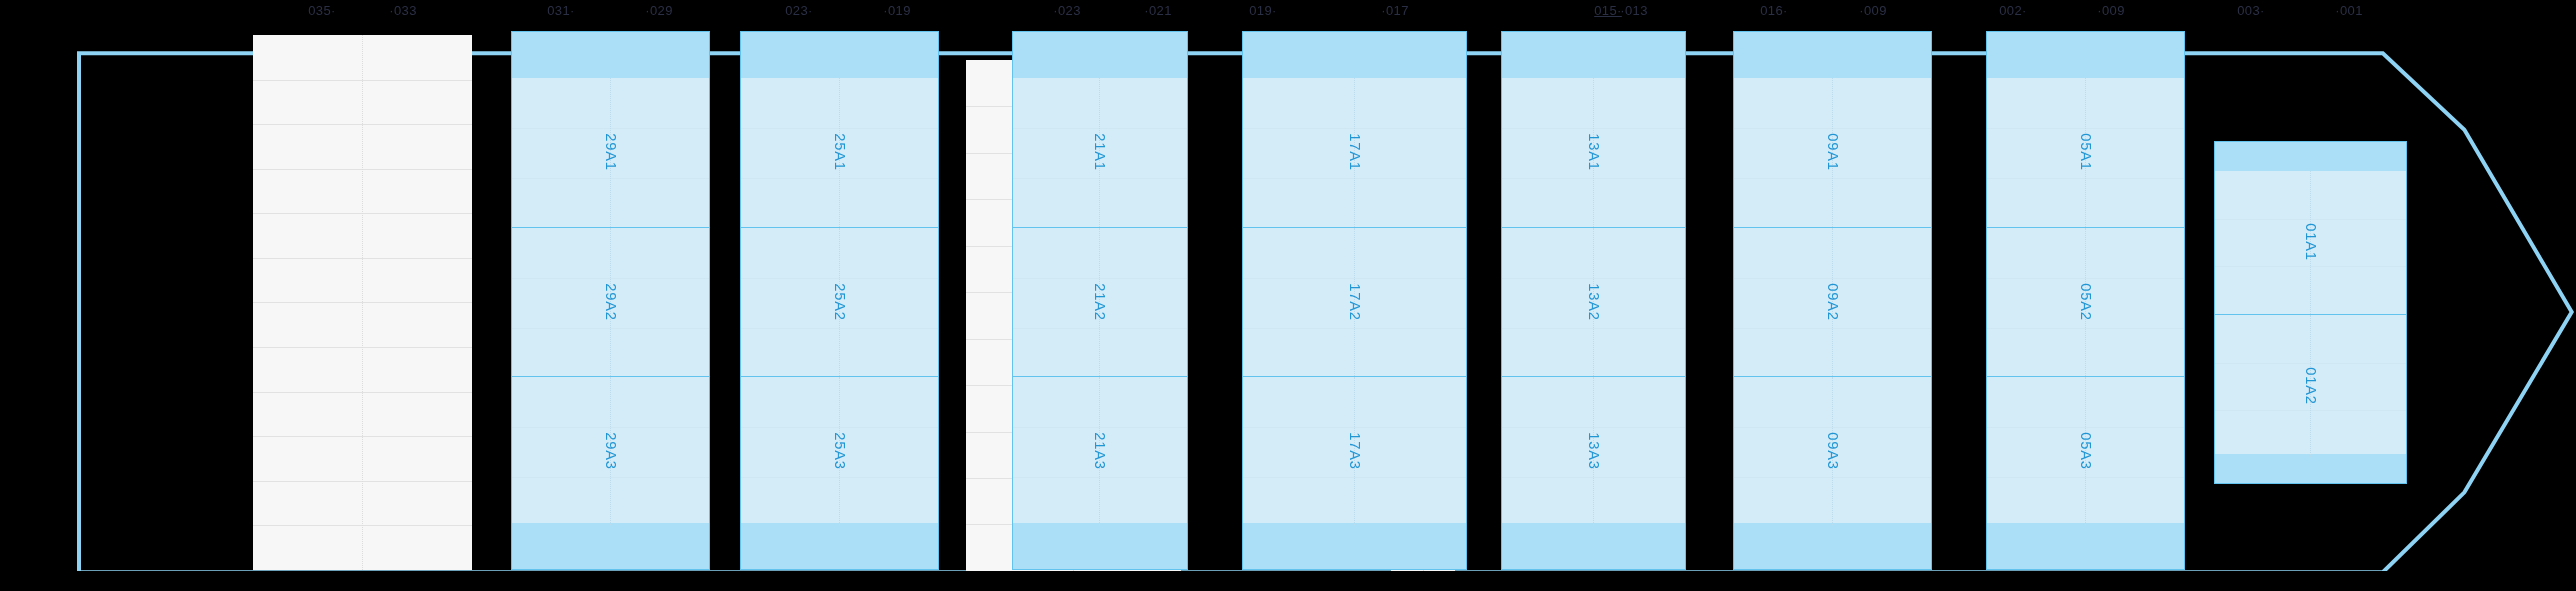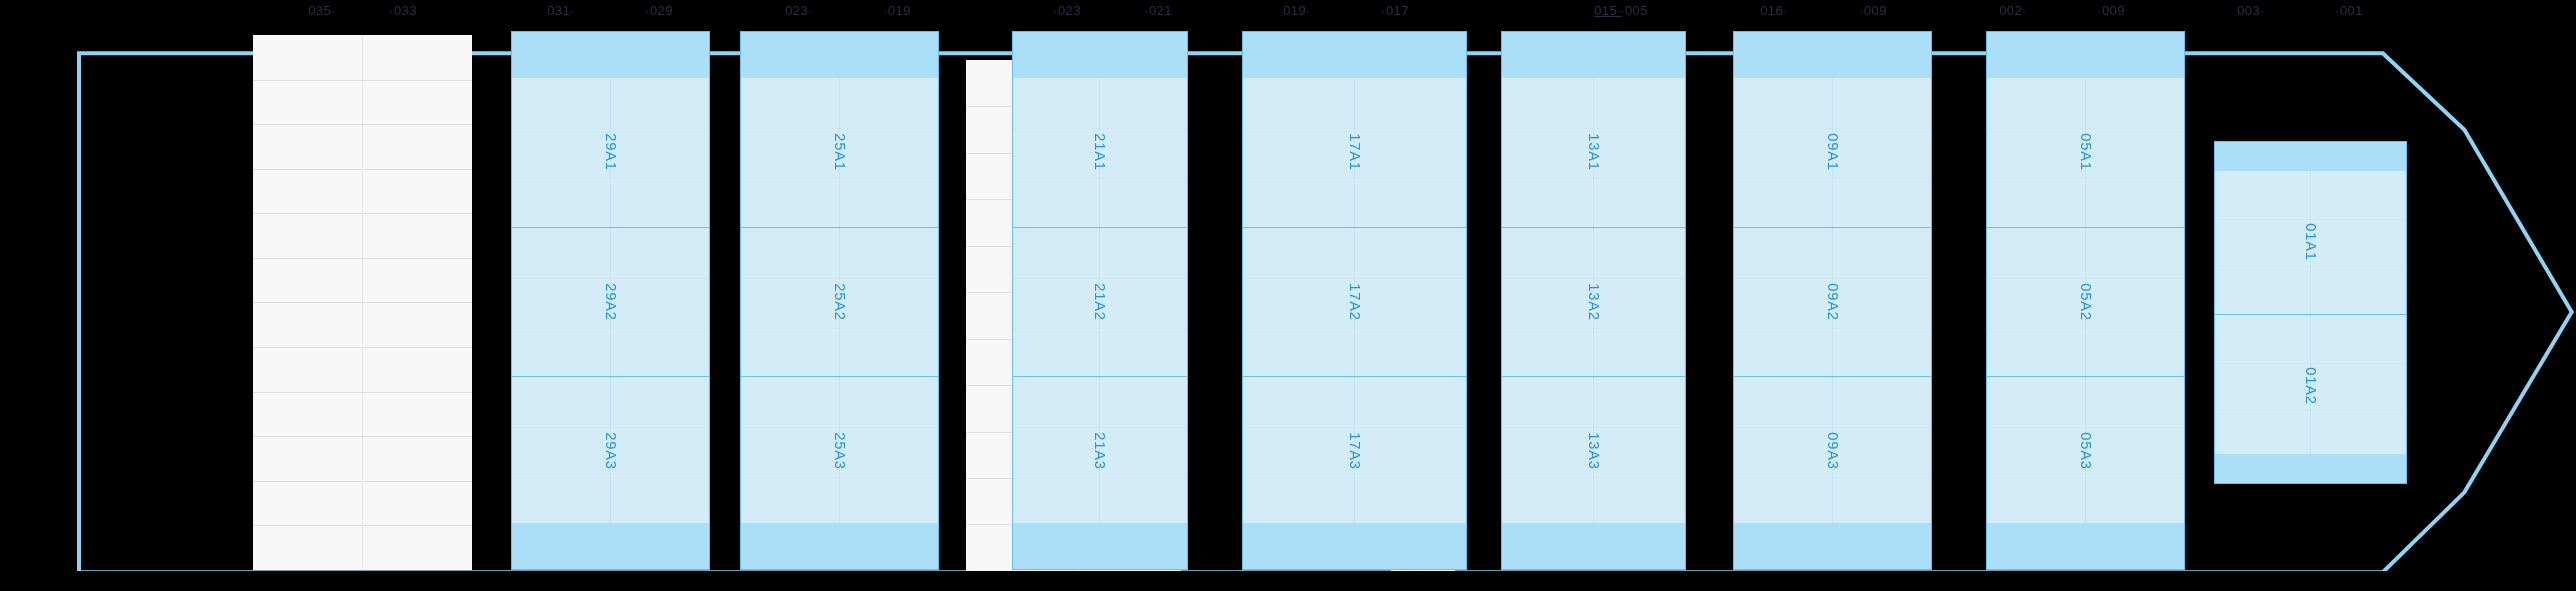--- a/index.html
+++ b/index.html
@@ -49,24 +49,24 @@
 
   <div id="ruler">
       <div class="tick" style="left: 322px;">035·</div>
       <div class="tick" style="left: 403px;">·033</div>
       <div class="tick" style="left: 561px;">031·</div>
       <div class="tick" style="left: 659px;">·029</div>
       <div class="tick" style="left: 799px;">023·</div>
       <div class="tick" style="left: 897px;">·019</div>
       <div class="tick" style="left: 1067px;">·023</div>
       <div class="tick" style="left: 1158px;">·021</div>
-      <div class="tick" style="left: 1297px;">019·</div>
+      <div class="tick" style="left: 1263px;">019·</div>
       <div class="tick" style="left: 1395px;">·017</div>
       <div class="tick" style="left: 1608px; text-decoration: underline;">015·</div>
-      <div class="tick" style="left: 1634px;">·005</div>
+      <div class="tick" style="left: 1634px;">·013</div>
       <div class="tick" style="left: 1774px;">016·</div>
       <div class="tick" style="left: 1873px;">·009</div>
       <div class="tick" style="left: 2013px;">002·</div>
       <div class="tick" style="left: 2111px;">·009</div>
       <div class="tick" style="left: 2251px;">003·</div>
       <div class="tick" style="left: 2349px;">·001</div>
     </div>
 
   <svg id="hull" viewBox="0 0 3000 640" width="2576" height="550">
     <polyline points="92,20 2775,20 2870,68 2995,182 2870,295 2775,345 92,345 92,20" fill="none" stroke="#8ed3f4" stroke-width="4" stroke-linejoin="miter" stroke-linecap="square" transform="scale(1,1.86)" vector-effect="non-scaling-stroke"></polyline>

